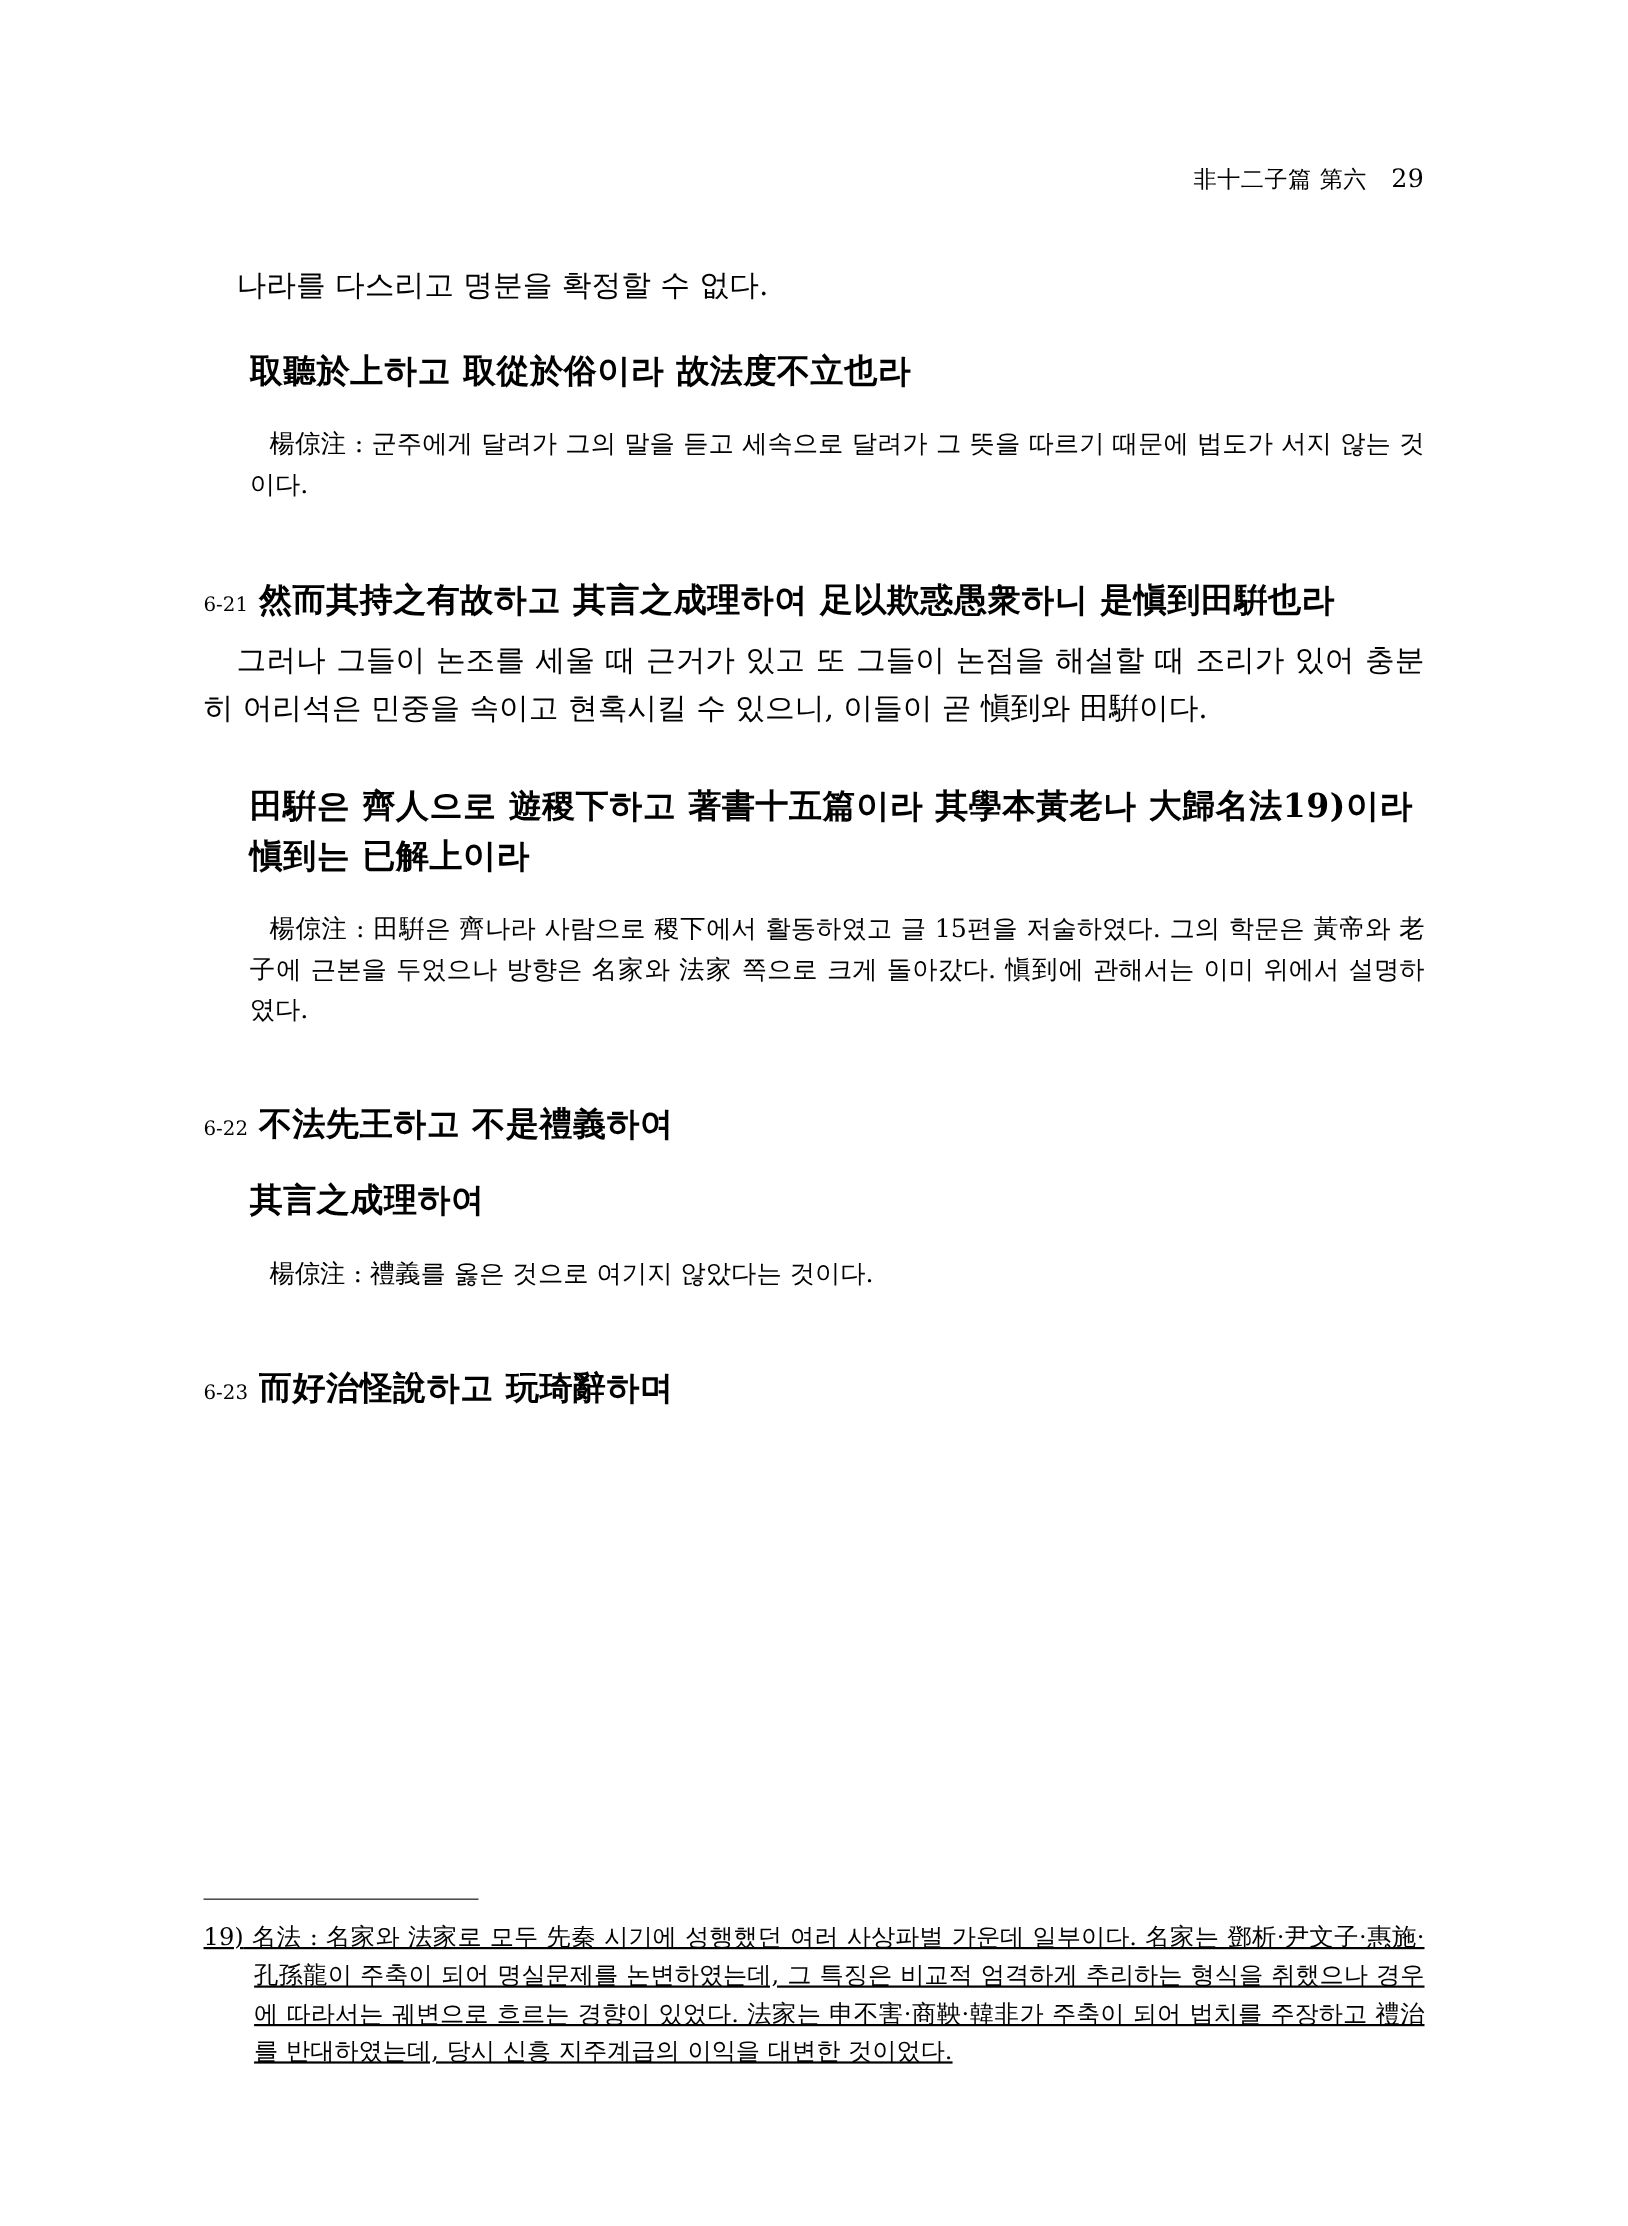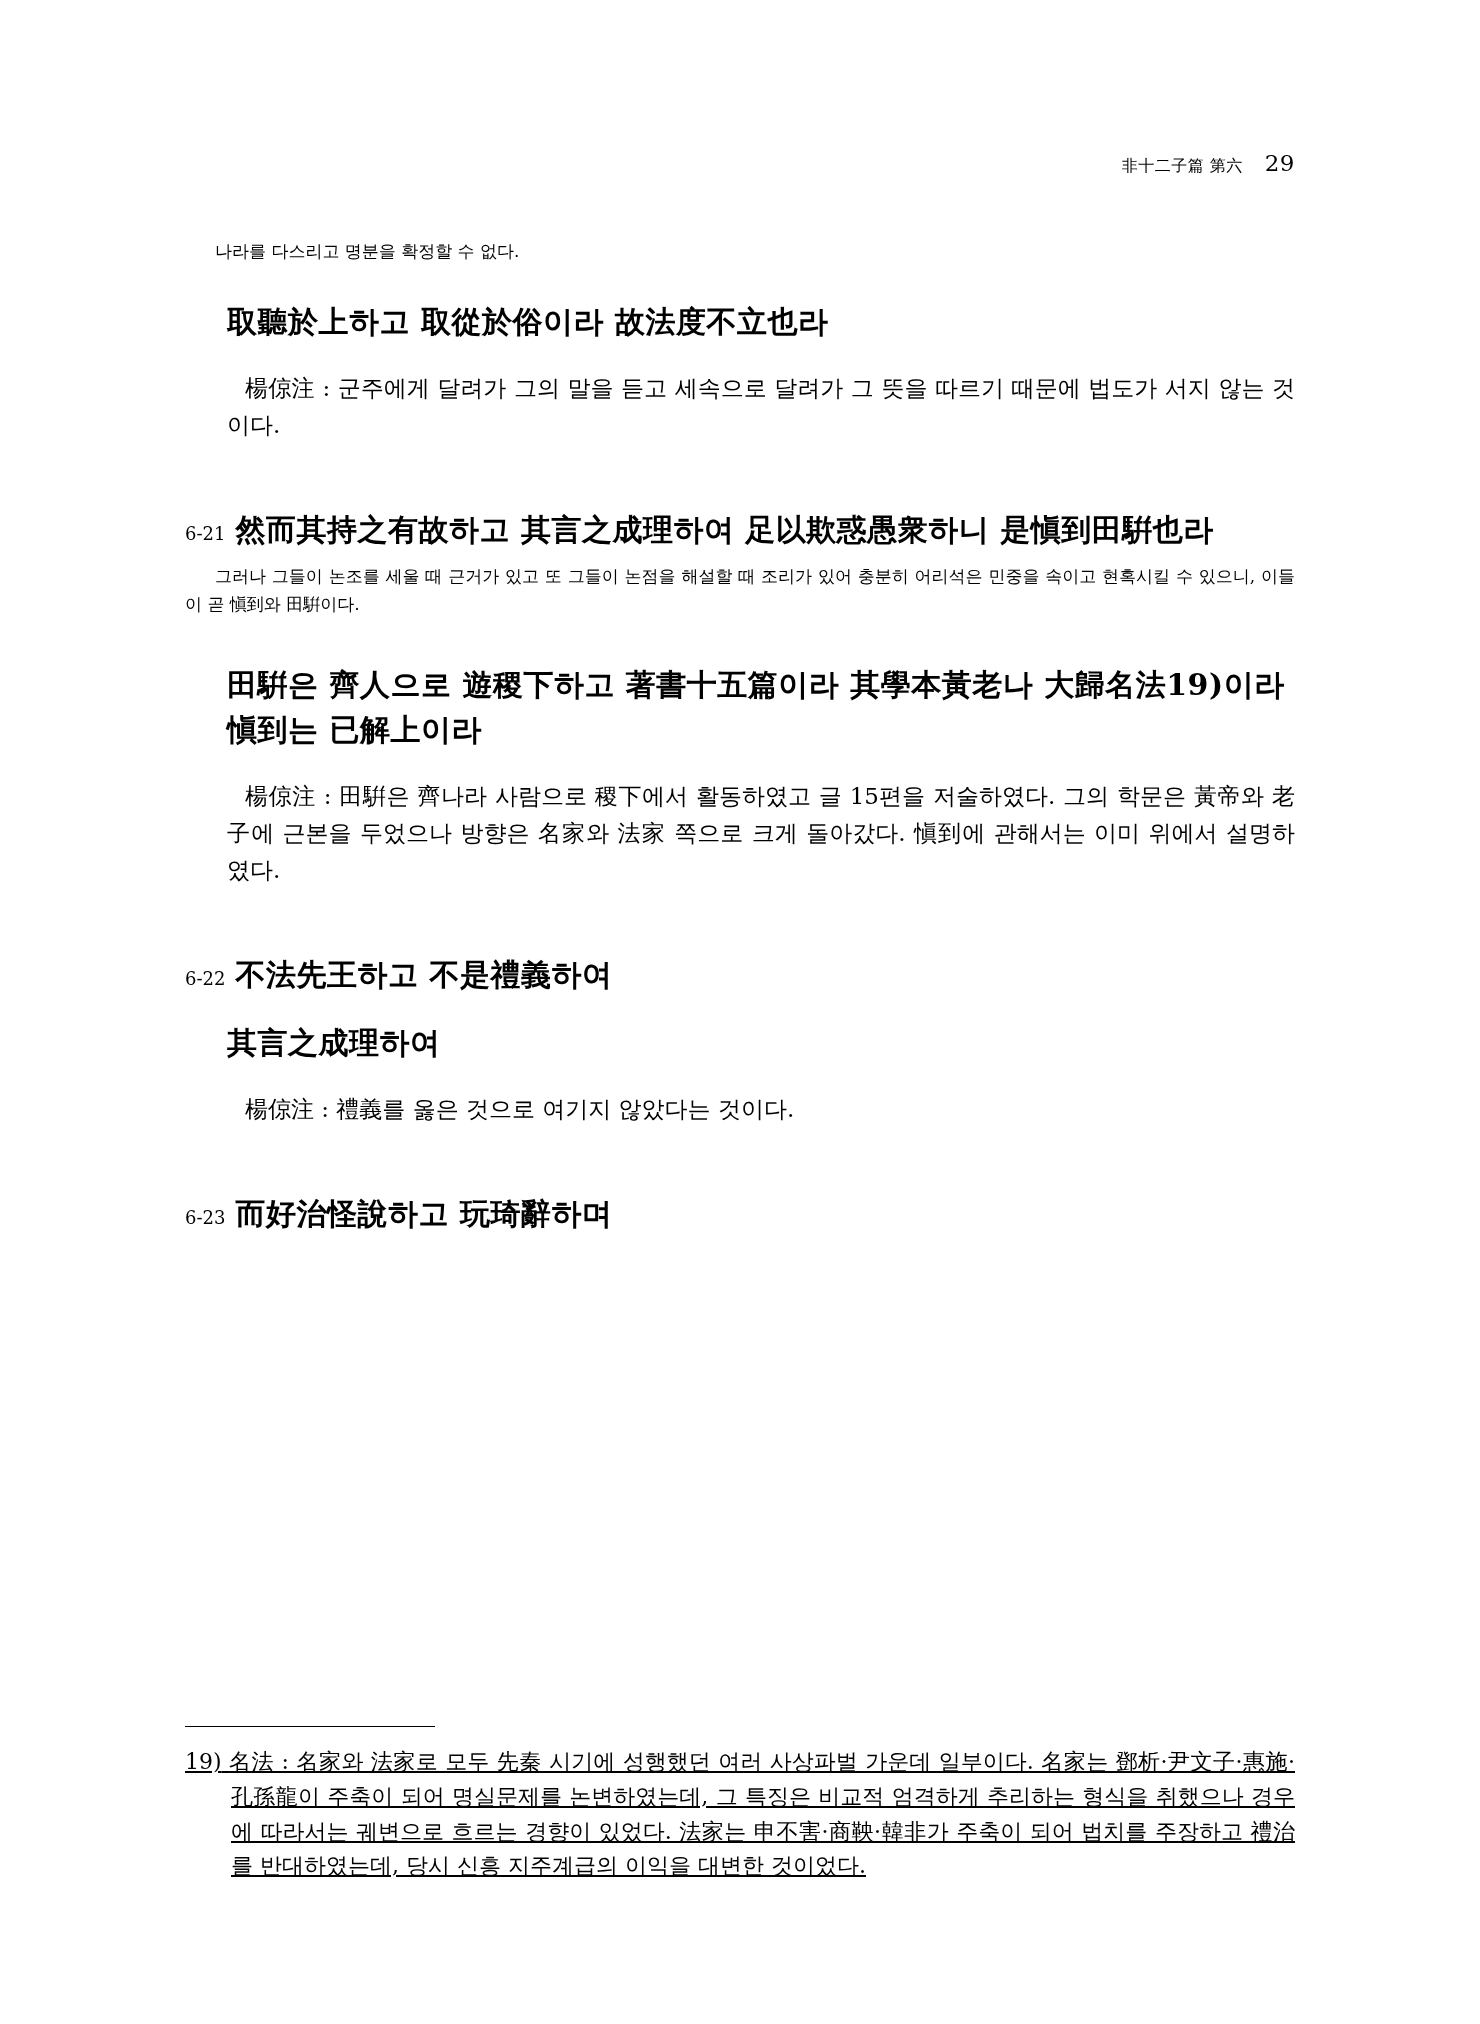--- a/index.html
+++ b/index.html
@@ -24,26 +24,26 @@
     padding: 150px 185px 60px 185px;
   }
   
   .runhead {
     text-align: right;
     font-size: 22px;
     letter-spacing: 0.5px;
     margin: 0 0 60px 0;
     line-height: 1.2;
   }
-  .runhead .title-han { font-size: 16px; }
+  .runhead .title-han { font-size: 21px; }
   .runhead .pageno { margin-left: 22px; font-size: 23px; }
 
   
   .kor-body {
-    font-size: 17px;
+    font-size: 27px;
     line-height: 1.62;
     text-align: justify;
     margin: 0 0 22px 0;
     text-indent: 30px;
   }
 
   .han-line {
     font-size: 30px;
     line-height: 1.5;
     margin: 0 0 10px 0;

